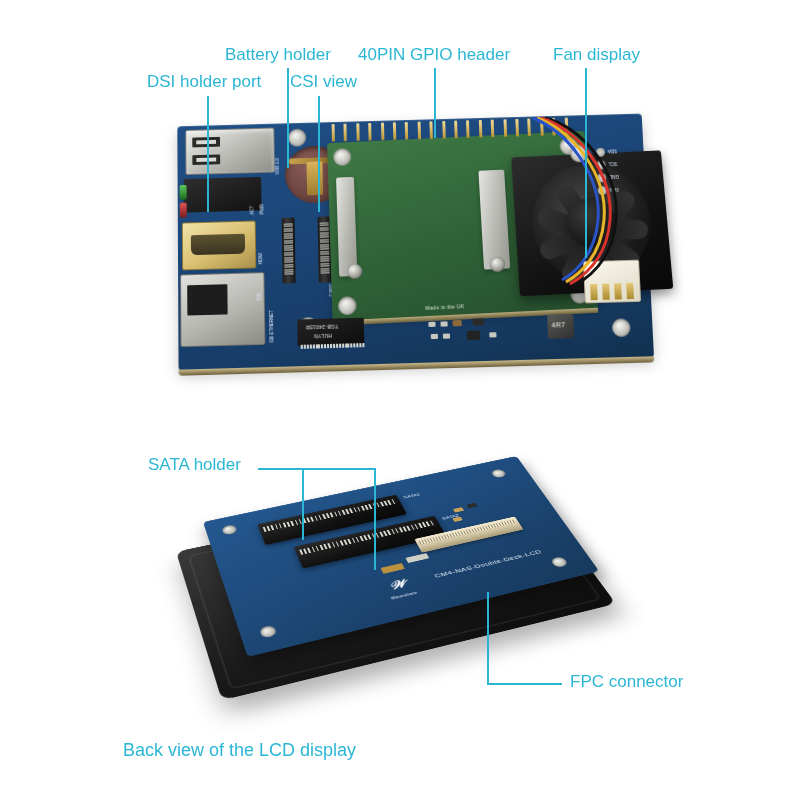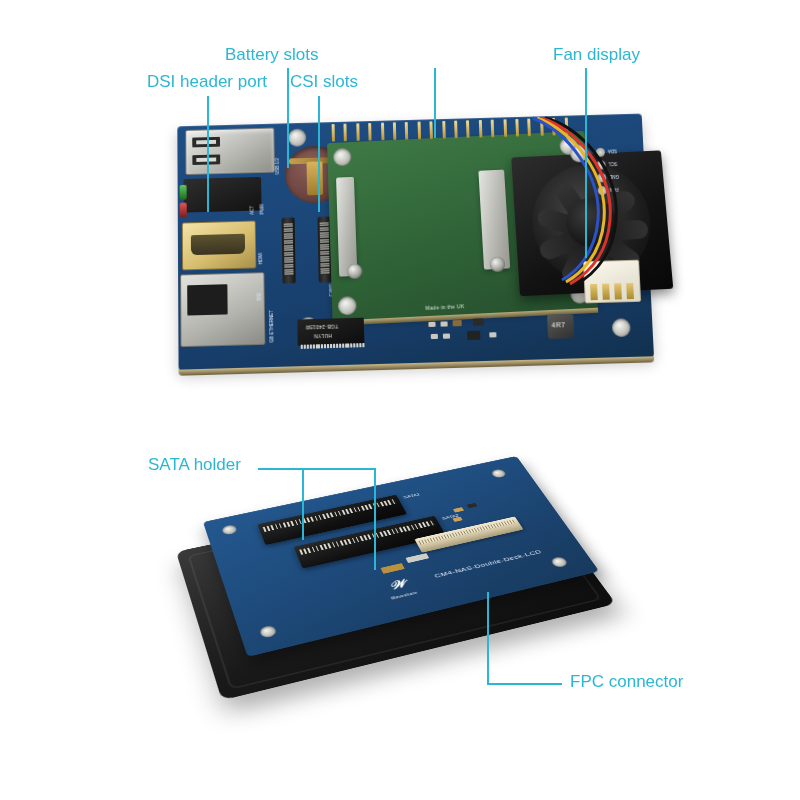--- a/index.html
+++ b/index.html
@@ -350,36 +350,38 @@
       <div class="smd" style="left:244px;top:78px;width:9px;height:6px;background:#c9a15a"></div>
       <div class="smd" style="left:150px;top:126px;width:22px;height:9px;background:#b9913f"></div>
       <div class="smd" style="left:178px;top:120px;width:22px;height:8px;background:#cfcfc6"></div>
 
       <div class="logo-w" style="left:150px;top:146px;">𝒲</div>
       <div class="logo-sub" style="left:146px;top:168px;">Waveshare</div>
       <div class="board-name" style="left:196px;top:150px;">CM4-NAS-Double-Deck-LCD</div>
     </div>
   </div>
 
-  <div class="anno" style="left:147px;top:72px;">DSI header port</div>
+  <div class="anno" style="left:147px;top:72px;">DSI holder port</div>
   <div class="lead v" style="left:207px;top:96px;height:116px;"></div>
 
-  <div class="anno" style="left:225px;top:45px;">Battery slots</div>
+  <div class="anno" style="left:225px;top:45px;">Battery holder</div>
   <div class="lead v" style="left:287px;top:68px;height:100px;"></div>
 
-  <div class="anno" style="left:290px;top:72px;">CSI slots</div>
+  <div class="anno" style="left:290px;top:72px;">CSI view</div>
   <div class="lead v" style="left:318px;top:96px;height:116px;"></div>
 
+  <div class="anno" style="left:358px;top:45px;">40PIN GPIO header</div>
   <div class="lead v" style="left:434px;top:68px;height:70px;"></div>
 
   <div class="anno" style="left:553px;top:45px;">Fan display</div>
   <div class="lead v" style="left:585px;top:68px;height:190px;"></div>
 
   <div class="anno" style="left:148px;top:455px;">SATA holder</div>
   <div class="lead h" style="left:258px;top:468px;width:118px;"></div>
   <div class="lead v" style="left:302px;top:468px;height:72px;"></div>
   <div class="lead v" style="left:374px;top:468px;height:102px;"></div>
 
   <div class="anno" style="left:570px;top:672px;">FPC connector</div>
   <div class="lead v" style="left:487px;top:592px;height:92px;"></div>
   <div class="lead h" style="left:487px;top:683px;width:75px;"></div>
 
+  <div class="caption" style="left:123px;top:740px;">Back view of the LCD display</div>
 </div>
 
 </body></html>

